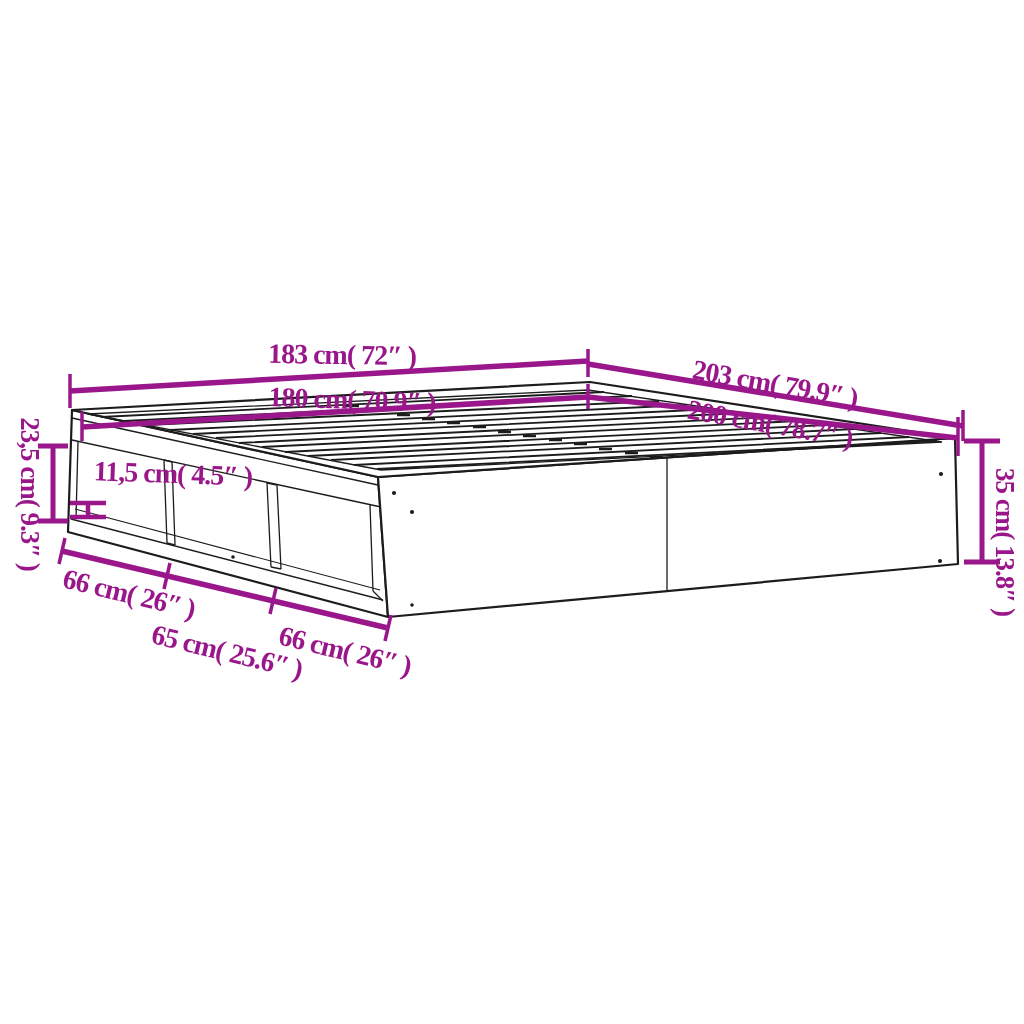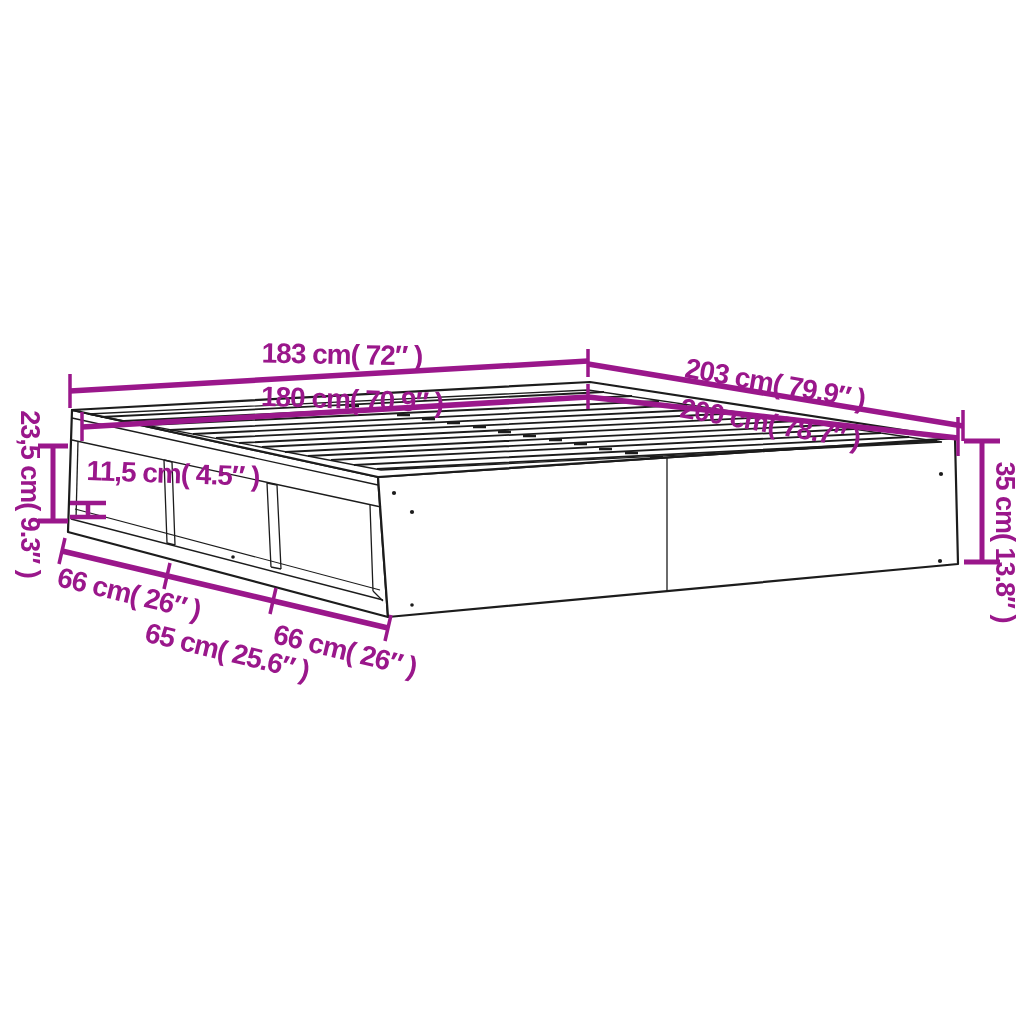--- a/index.html
+++ b/index.html
@@ -4,21 +4,21 @@
 <style>
   :root{
     --accent:#9A178B;
     --line:#1C1C1C;
     --bg:#FFFFFF;
   }
   html,body{margin:0;padding:0;background:var(--bg);}
   .stage{
     position:relative;width:1024px;height:1024px;background:var(--bg);
     overflow:hidden;
-    font-family:Liberation Sans, sans-serif;
+    font-family:Liberation Serif, serif;
   }
   svg{position:absolute;left:0;top:0;}
   .bk{stroke:var(--line);fill:none;}
   .face{fill:#FFFFFF;stroke:var(--line);stroke-width:2.2;stroke-linejoin:round;}
   .mg{stroke:var(--accent);fill:none;}
   .dim-label{
     position:absolute;
     color:var(--accent);
     font-weight:700;
     font-size:28px;

